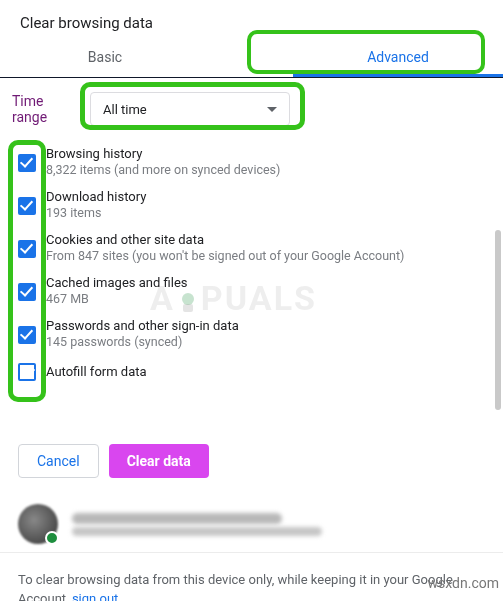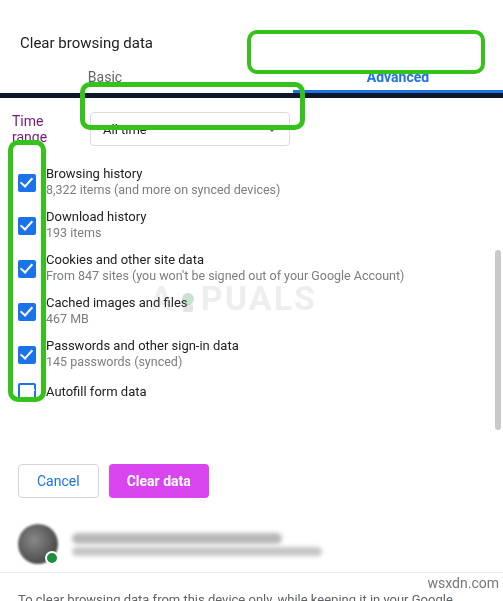--- a/index.html
+++ b/index.html
@@ -10,40 +10,39 @@
     font-size: 13px;
     color: #202124;
     background: #fff;
     position: relative;
     overflow: hidden;
   }
   .dialog-title {
     font-size: 15px;
     color: #202124;
     padding: 14px 20px 6px 20px;
-    margin-top: 20px;
   }
   .tabs {
     display: flex;
-    border-bottom: 5px solid #0f172a;
+    border-bottom: 1px solid #0f172a;
     height: 40px;
     gap: 40px;
   }
   .tab {
     flex: 1;
     text-align: center;
     line-height: 38px;
     font-size: 14px;
     color: #5f6368;
     cursor: pointer;
     position: relative;
   }
   .tab.active {
     color: #1a73e8;
-    font-weight: 700;
+    font-weight: 400;
     margin-left: 43px;
   }
   .tab.active::after {
     content: "";
     position: absolute;
     left: 0; right: 0; bottom: 0;
     height: 3px;
     background: #1a73e8;
   }
   .highlight-tab {

